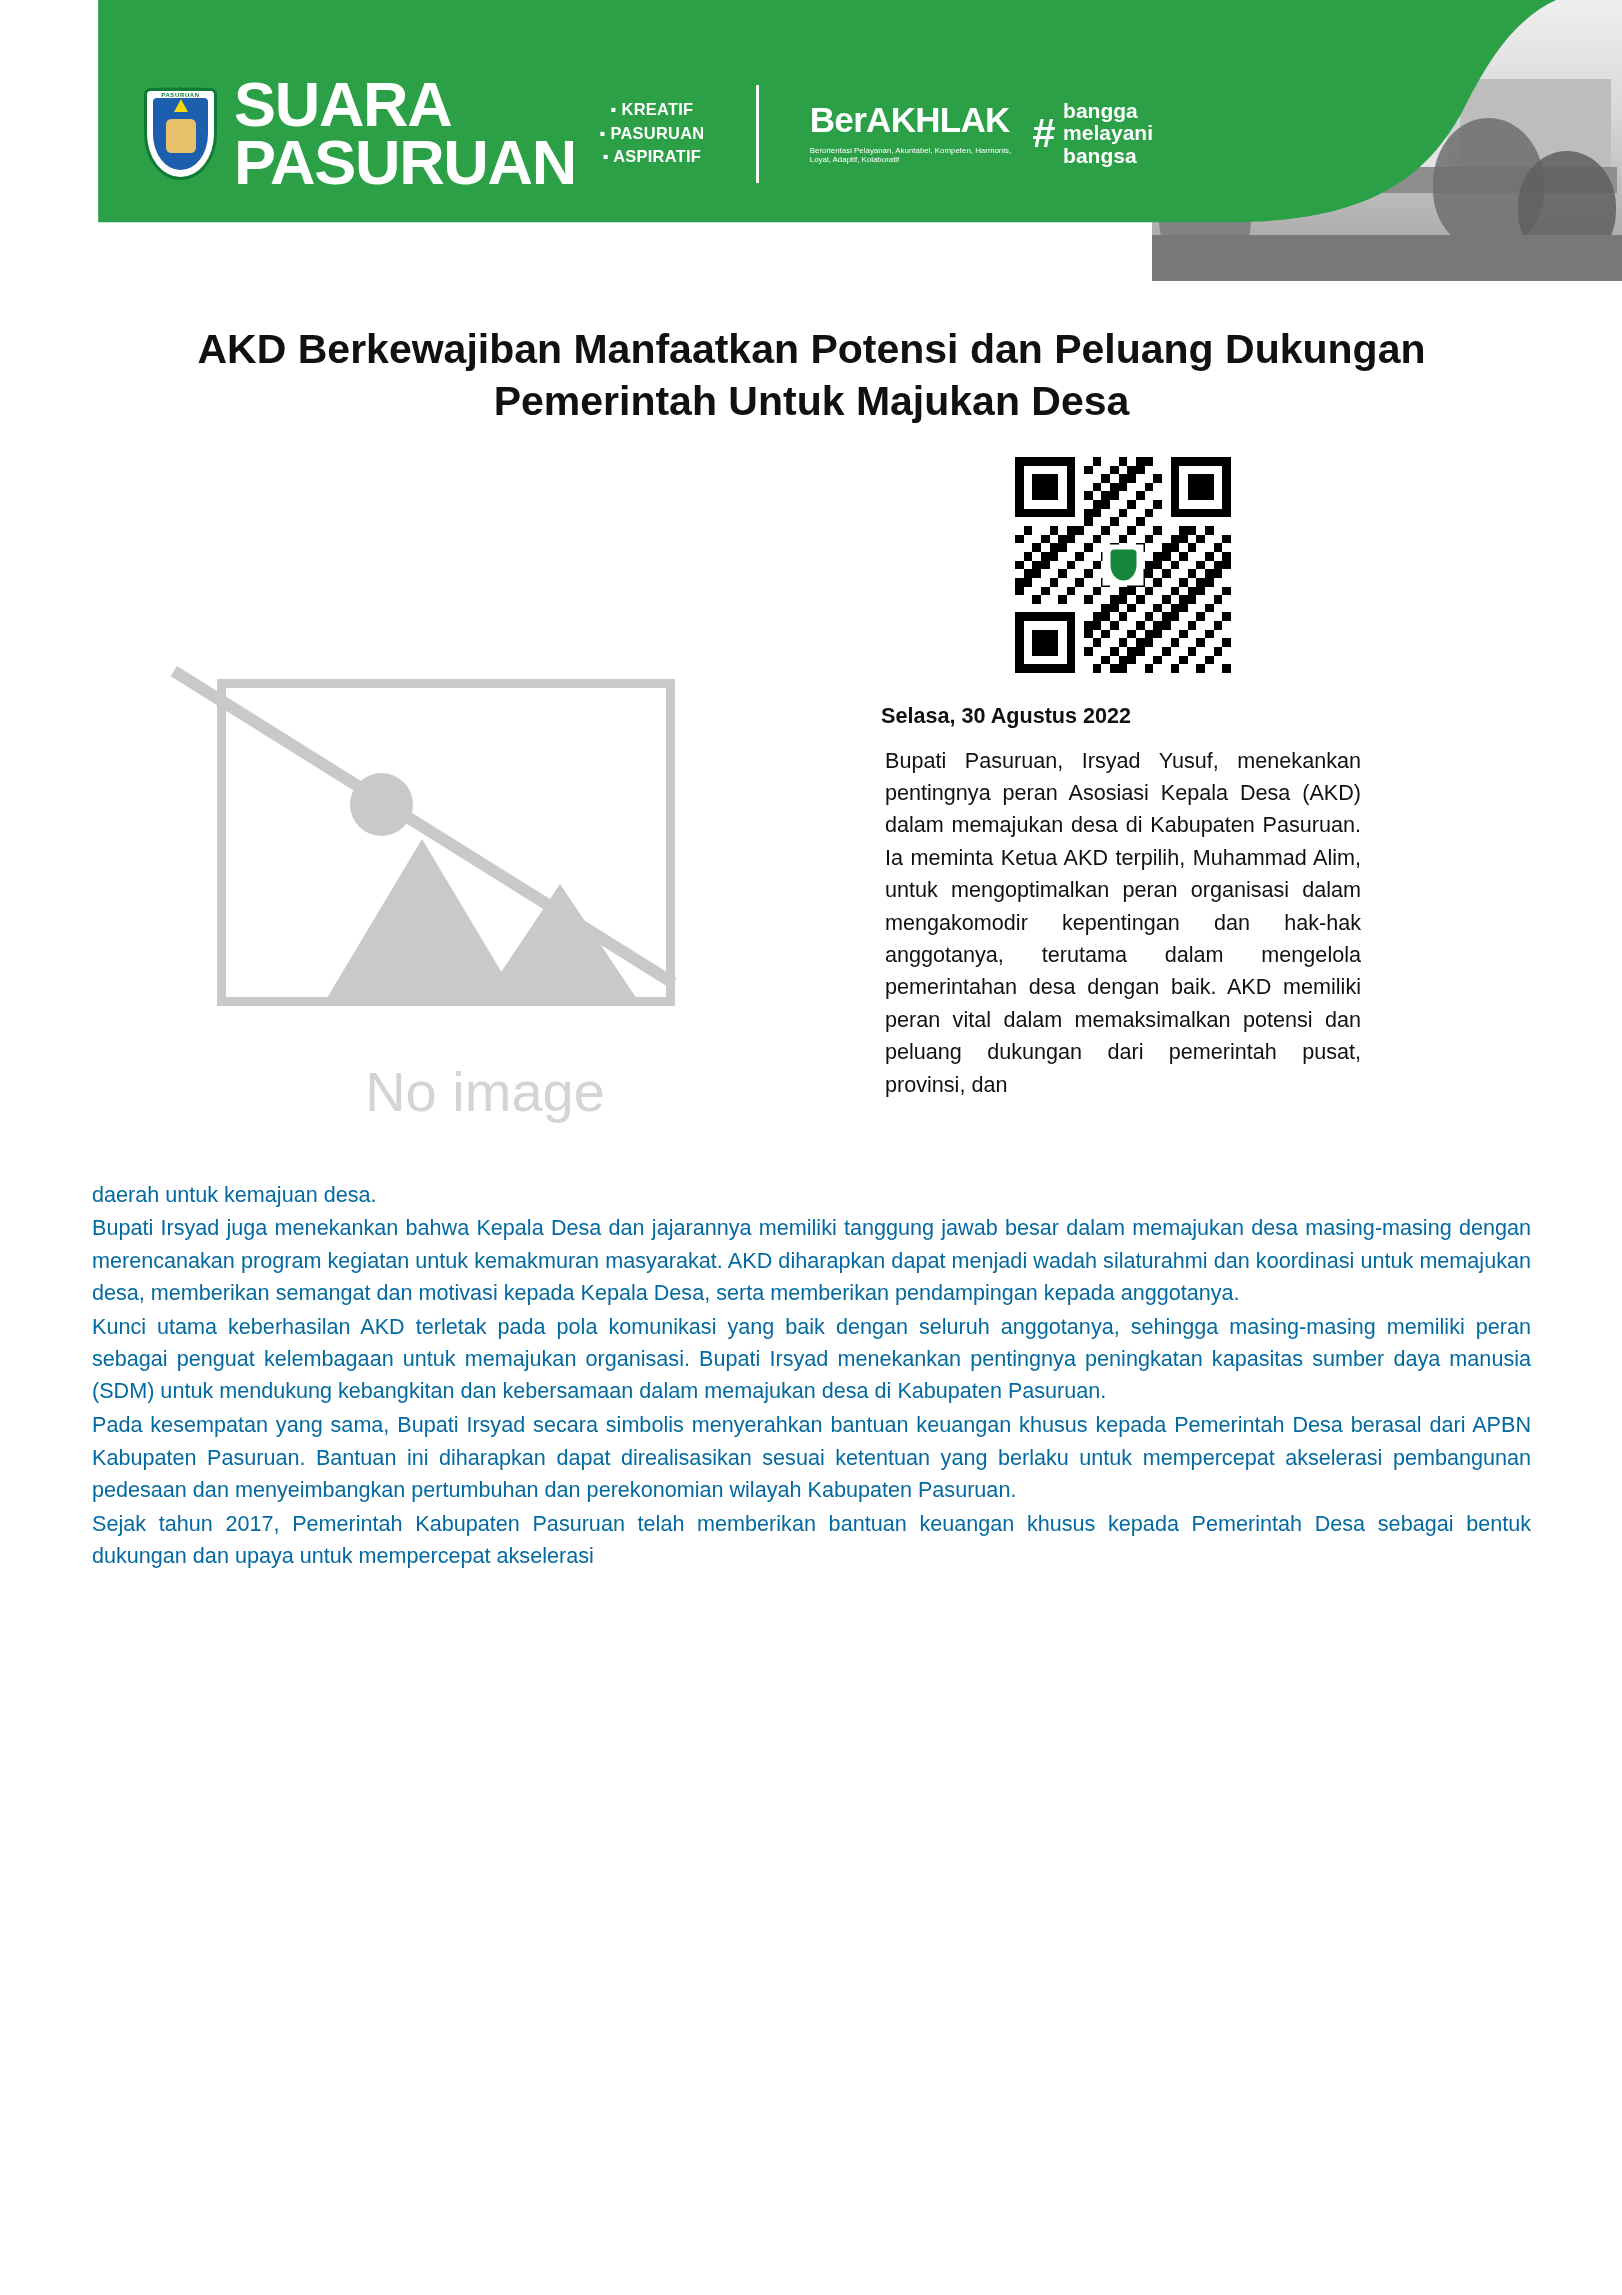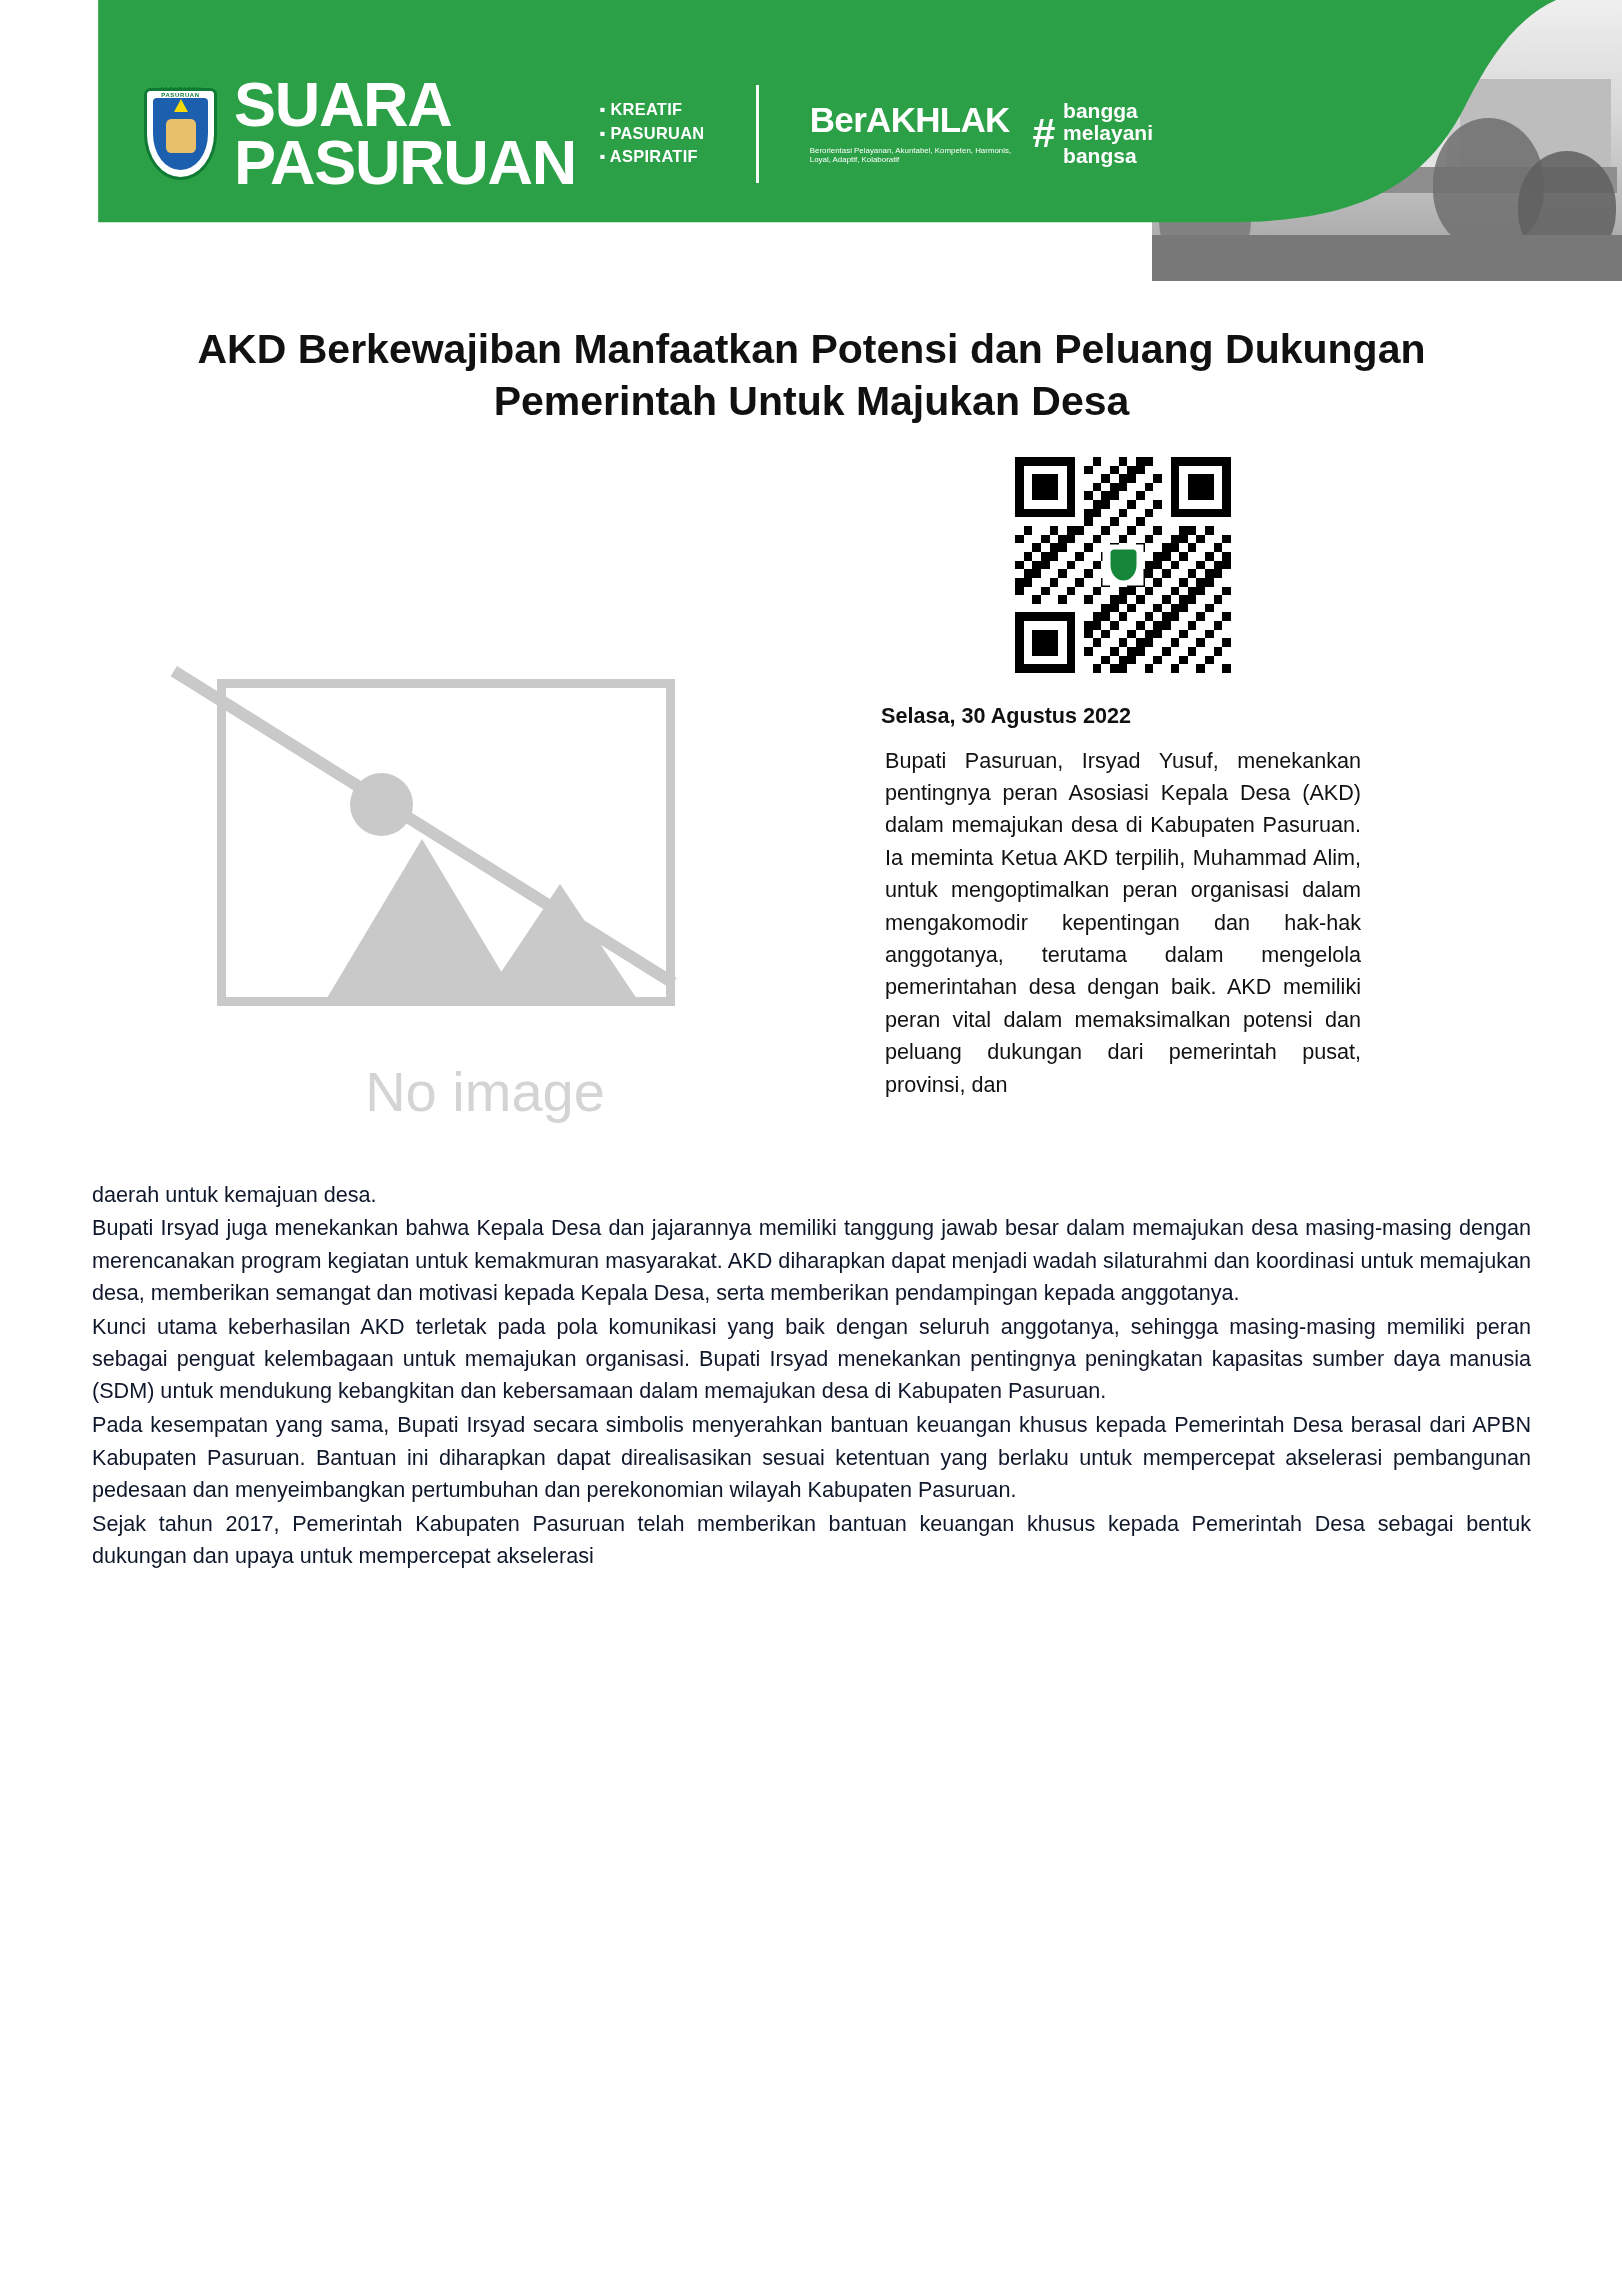--- a/index.html
+++ b/index.html
@@ -125,20 +125,21 @@
   }
   .brand-name .l1 { font-size: 63px; display:block; }
   .brand-name .l2 { font-size: 63px; display:block; }
   .tagline {
     color: #ffffff;
     font-size: 16.4px;
     font-weight: bold;
     line-height: 1.45;
     letter-spacing: 0.3px;
     margin-left: 6.5px;
+    text-align: center;
   }
   .tagline span { display:block; }
   .tagline span::before { content:"▪ "; }
 
   .divider-v {
     width: 3.3px; height: 98px;
     background: #ffffff;
     margin: 0 34px;
     opacity: .95;
   }
@@ -273,21 +274,21 @@
     text-justify: inter-word;
     margin: 4px;
     color:#111;
   }
   .para {
     font-size: 21.6px;
     line-height: 1.5;
     text-align: justify;
     text-justify: inter-word;
     margin: 0;
-    color:#0f172a;
+    color:#0369a1;
   }
   .flow {
     margin-top: 2.6px;
   }
   .flow p { margin: 0 0 1.3px 0; }
 </style>
 </head>
 <body>
 
 <div class="header">

